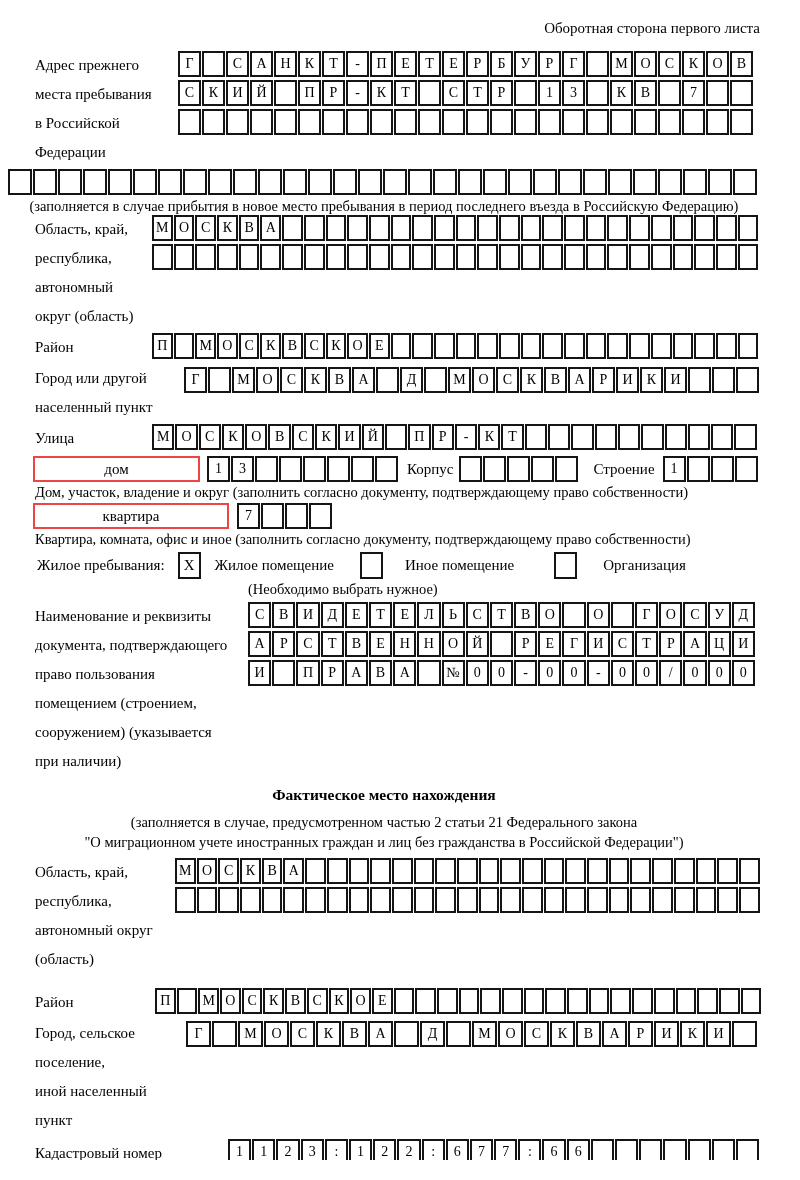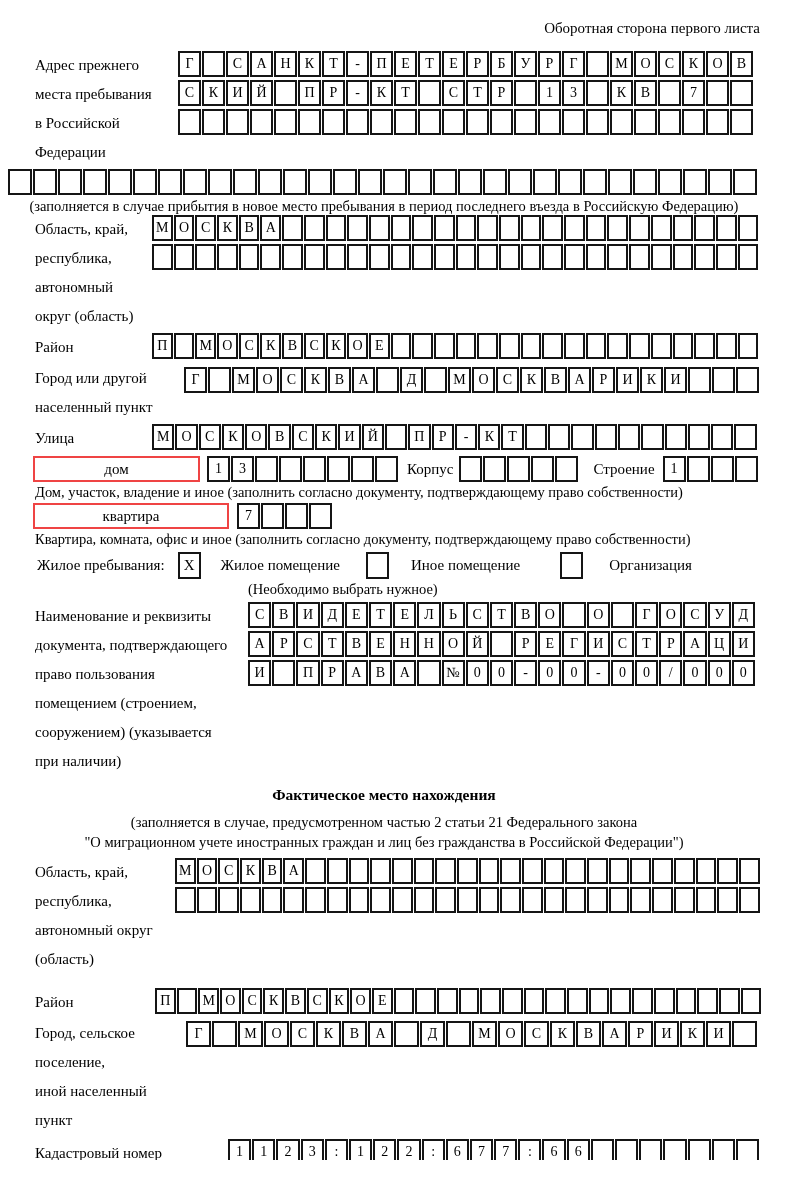--- a/index.html
+++ b/index.html
@@ -358,37 +358,37 @@
         <span class="cell"></span>
       </span>
     <span style="margin:0 8px 0 14px;">Строение</span>
     <span class="cellrow" style="--w:23px; margin:0;">
         <span class="cell">1</span>
         <span class="cell"></span>
         <span class="cell"></span>
         <span class="cell"></span>
       </span>
   </div>
-  <div class="note" style="margin:2px 0 2px 27px;">Дом, участок, владение и иное (заполнить согласно документу, подтверждающему право собственности)</div>
+  <div class="note" style="margin:2px 0 2px 27px;">Дом, участок, владение и округ (заполнить согласно документу, подтверждающему право собственности)</div>
 
   <div class="inline-row" style="margin-left:25px;">
     <span class="labelbox" style="width:196px;">квартира</span>
     <span class="cellrow" style="--w:23px; margin:0 0 0 8px;">
         <span class="cell">7</span>
         <span class="cell"></span>
         <span class="cell"></span>
         <span class="cell"></span>
       </span>
   </div>
   <div class="note" style="margin:2px 0 4px 27px;">Квартира, комната, офис и иное (заполнить согласно документу, подтверждающему право собственности)</div>
 
   <div class="inline-row" style="margin-left:29px;">
     <span>Жилое пребывания:</span>
     <span class="cbox" style="margin-left:13px;">X</span>
-    <span style="margin-left:20px;">Жилое помещение</span>
+    <span style="margin-left:14px;">Жилое помещение</span>
     <span class="cbox" style="margin-left:26px;"></span>
     <span style="margin-left:22px;">Иное помещение</span>
     <span class="cbox" style="margin-left:40px;"></span>
     <span style="margin-left:26px;">Организация</span>
   </div>
   <div class="note" style="margin:1px 0 4px 240px;">(Необходимо выбрать нужное)</div>
 
   <div class="field">
     <div class="flabel" style="width:240px;">Наименование и реквизиты
 документа, подтверждающего

